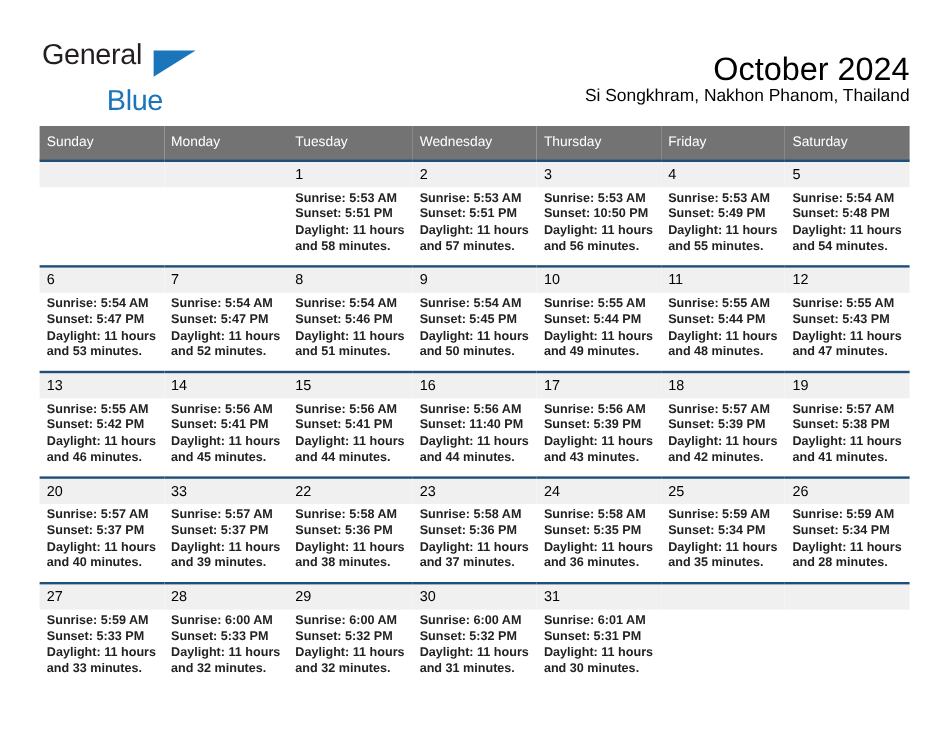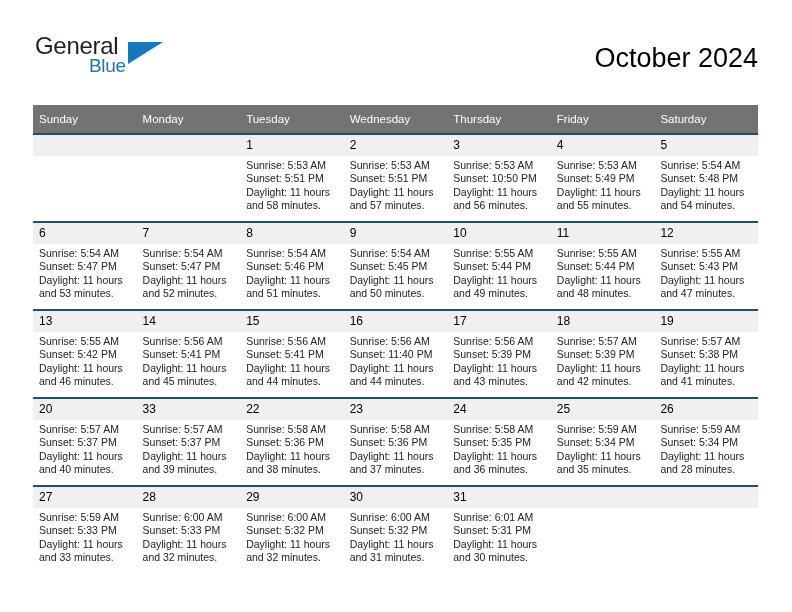--- a/index.html
+++ b/index.html
@@ -41,22 +41,22 @@
     left: 2px;
     top: 6px;
     font-size: 24px;
     letter-spacing: -0.3px;
     color: #231f20;
     line-height: 1;
   }
   .logo-blue {
     position: absolute;
     left: 56px;
-    top: 28px;
-    font-size: 19px;
+    top: 45px;
+    font-size: 24px;
     letter-spacing: -0.3px;
     color: #1b75bb;
     line-height: 1;
   }
   .logo-triangle {
     position: absolute;
     left: 95px;
     top: 14px;
     width: 0;
     height: 0;
@@ -126,37 +126,39 @@
     line-height: 15px;
   }
   .daynum.blank {
     color: transparent;
   }
   .details {
     padding: 3px 4px 0 6px;
     font-size: 10.5px;
     line-height: 13.4px;
     color: #222222;
+    font-weight: bold;
   }
   .details div {
     white-space: nowrap;
   }
 </style>
 </head>
 <body>
 
 <div class="page">
 
   <div class="header">
     <div class="logo">
       <span class="logo-general">General</span>
       <span class="logo-triangle"></span>
       <span class="logo-blue">Blue</span>
     </div>
     <div class="title">October 2024</div>
+    <div class="subtitle">Si Songkhram, Nakhon Phanom, Thailand</div>
   </div>
 
   <table class="calendar">
     <thead>
       <tr id="weekday-header-row">
           <th>Sunday</th>
           <th>Monday</th>
           <th>Tuesday</th>
           <th>Wednesday</th>
           <th>Thursday</th>

